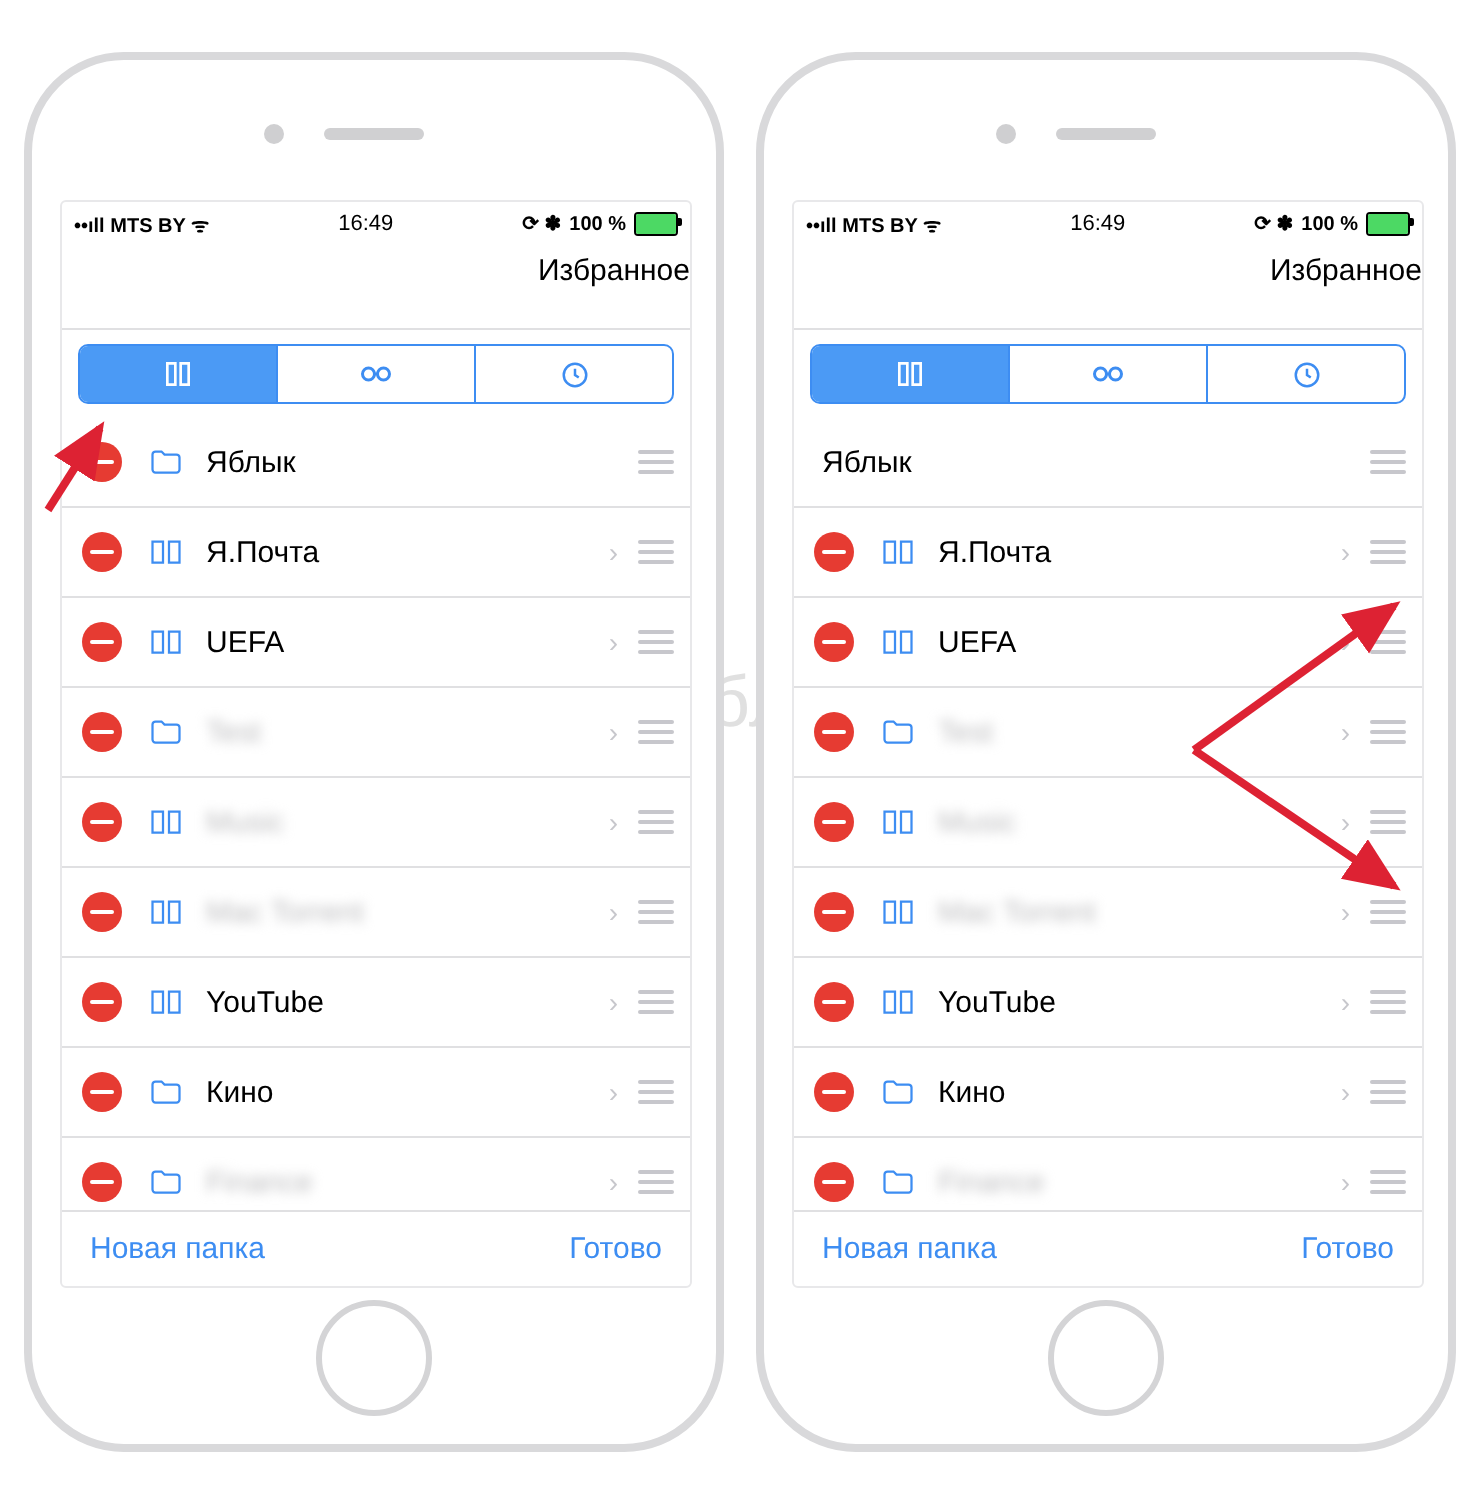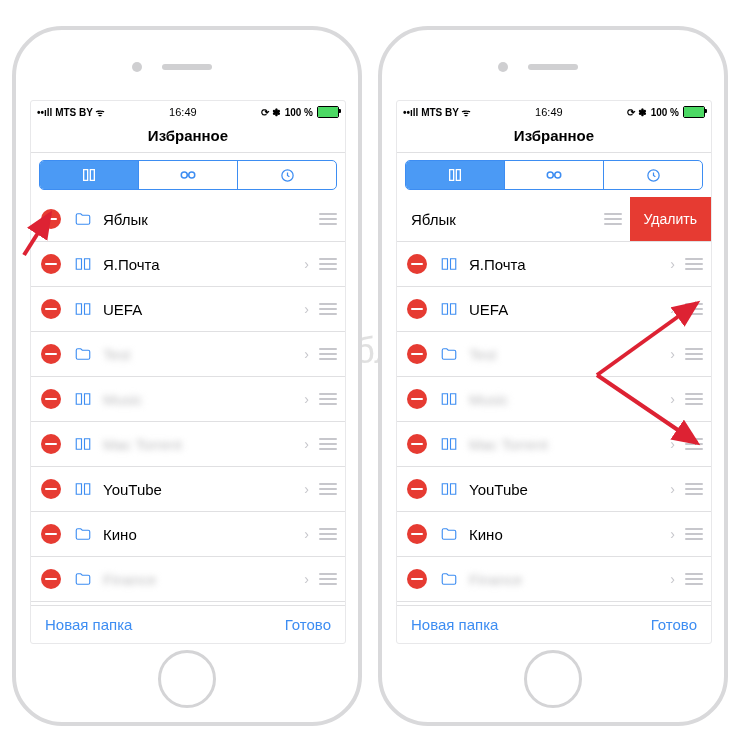--- a/index.html
+++ b/index.html
@@ -21,21 +21,21 @@
 
   
   .status{display:flex;align-items:center;justify-content:space-between;font-size:10px;font-weight:600;padding:4px 6px 2px;color:#000;gap:10px;}
   .status .mid{font-weight:400;font-size:11px;}
   .status .right{display:flex;align-items:center;gap:4px;}
   .batt{width:20px;height:10px;border:1px solid #000;border-radius:2px;position:relative;}
   .batt::after{content:"";position:absolute;right:-3px;top:2px;width:2px;height:4px;background:#000;border-radius:0 1px 1px 0;}
   .batt i{display:block;width:100%;height:100%;background:#4cd964;border-radius:1px;}
 
   
-  .navtitle{text-align:center;font-size:15px;font-weight:700;padding:6px 0 8px;border-bottom:1px solid var(--sep);}
+  .navtitle{text-align:right;font-size:15px;font-weight:400;padding:6px 0 20px;border-bottom:1px solid var(--sep);}
 
   
   .seg{display:flex;margin:7px 8px;border:1px solid var(--blue);border-radius:5px;overflow:hidden;height:28px;}
   .seg div{flex:1;display:flex;align-items:center;justify-content:center;color:var(--blue);font-size:12px;}
   .seg div+div{border-left:1px solid var(--blue);}
   .seg .on{background:var(--blue-active);color:#fff;}
 
   
   .list{flex:1;overflow:hidden;}
   .row{display:flex;align-items:center;height:var(--row-h);padding:0 8px 0 10px;border-bottom:1px solid var(--sep);font-size:15px;white-space:nowrap;}
@@ -292,21 +292,20 @@
           </div>
       </div>
       <div class="list" id="list-right">
           <div class="row swiped">
             <div class="title">Яблык</div>
             <div class="grip">
               <span></span>
               <span></span>
               <span></span>
             </div>
-            <div class="delete-btn">Удалить</div>
           </div>
           <div class="row">
             <div class="minus"></div>
             <div class="ic">
               <svg viewBox="0 0 24 24" fill="none" stroke="currentColor" stroke-width="1.5">
                 <path d="M3 5h7v14H3zM14 5h7v14h-7z"></path>
               </svg>
             </div>
             <div class="title">Я.Почта</div>
             <div class="chev">›</div>

